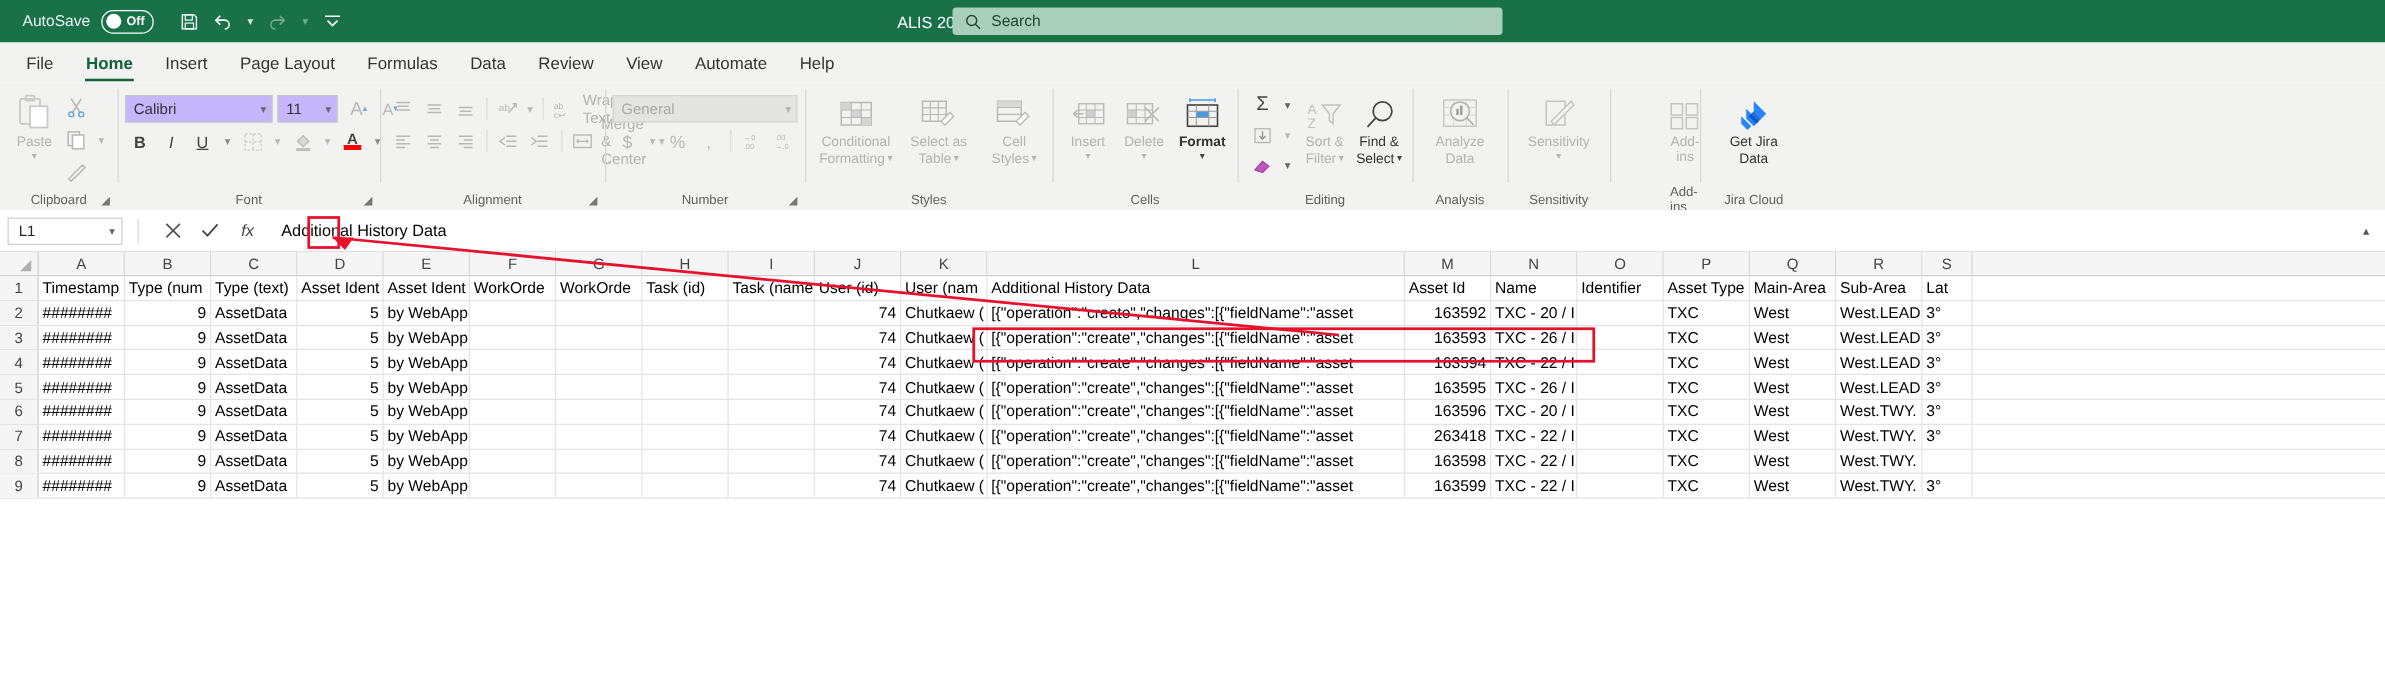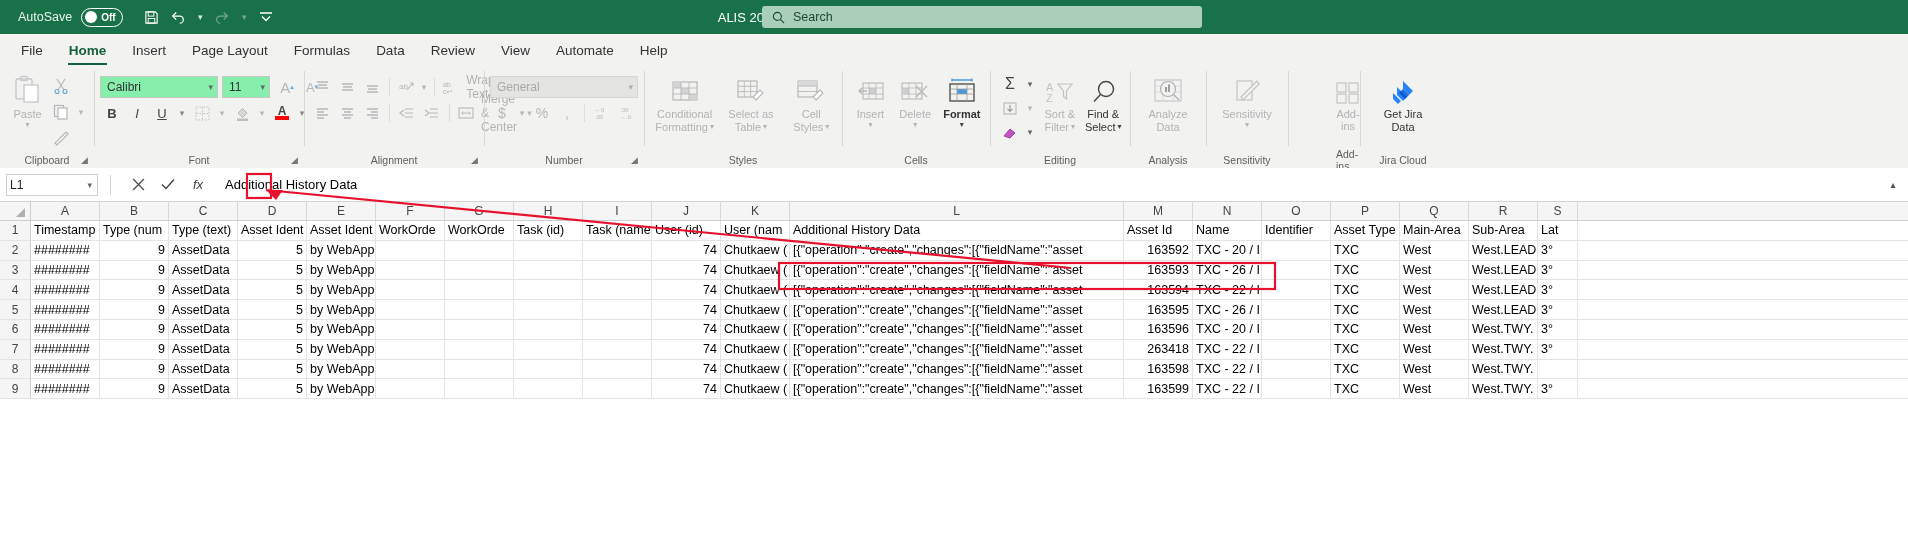--- a/index.html
+++ b/index.html
@@ -135,39 +135,39 @@
   .bigbtn .cv.on { color: #444; }
   .smallbtn {
     min-width: 24px; height: 24px;
     display: flex; align-items: center; justify-content: center;
     font-size: 13px; color: #b8b8b8;
   }
   .smallbtn.on { color: #444; }
   .row2 { display: flex; flex-direction: column; }
   .rrow { display: flex; align-items: center; height: 26px; gap: 1px; }
   .fontbox {
-    height: 22px; border: 1px solid #c6c6c4; background: #86efac;
+    height: 22px; border: 1px solid #c6c6c4; background: #c4b5fd;
     display: flex; align-items: center; padding: 0 4px 0 6px;
     font-size: 12px; color: #333; justify-content: space-between;
   }
   .fontbox.dim { background: #e4e4e2; color: #a8a8a8; border-color: #d6d6d4; }
   .cv9 { font-size: 9px; color: #666; margin-left: 6px; }
   .vsep { width: 1px; height: 18px; background: #dcdcda; margin: 0 4px; }
 
   
   .fbar {
     height: 34px; background: #ffffff;
     display: flex; align-items: center;
     border-bottom: 1px solid #d4d4d4; position: relative;
   }
   .namebox {
     width: 92px; height: 22px; margin-left: 6px;
     border: 1px solid #cfcfcf; background: #fff;
     display: flex; align-items: center; justify-content: space-between;
-    padding: 0 5px 0 3px; font-size: 12px; color: #222;
+    padding: 0 5px 0 8px; font-size: 12px; color: #222;
   }
   .fb-sep { width: 1px; height: 20px; background: #d7d7d7; margin: 0 12px; }
   .fb-ic {
     width: 30px; height: 26px; display: flex;
     align-items: center; justify-content: center;
     font-size: 14px; color: #555;
   }
   .fb-fx { font-style: italic; font-size: 13px; color: #444; }
   .fb-input {
     flex: 1; font-size: 13px; color: #000;

